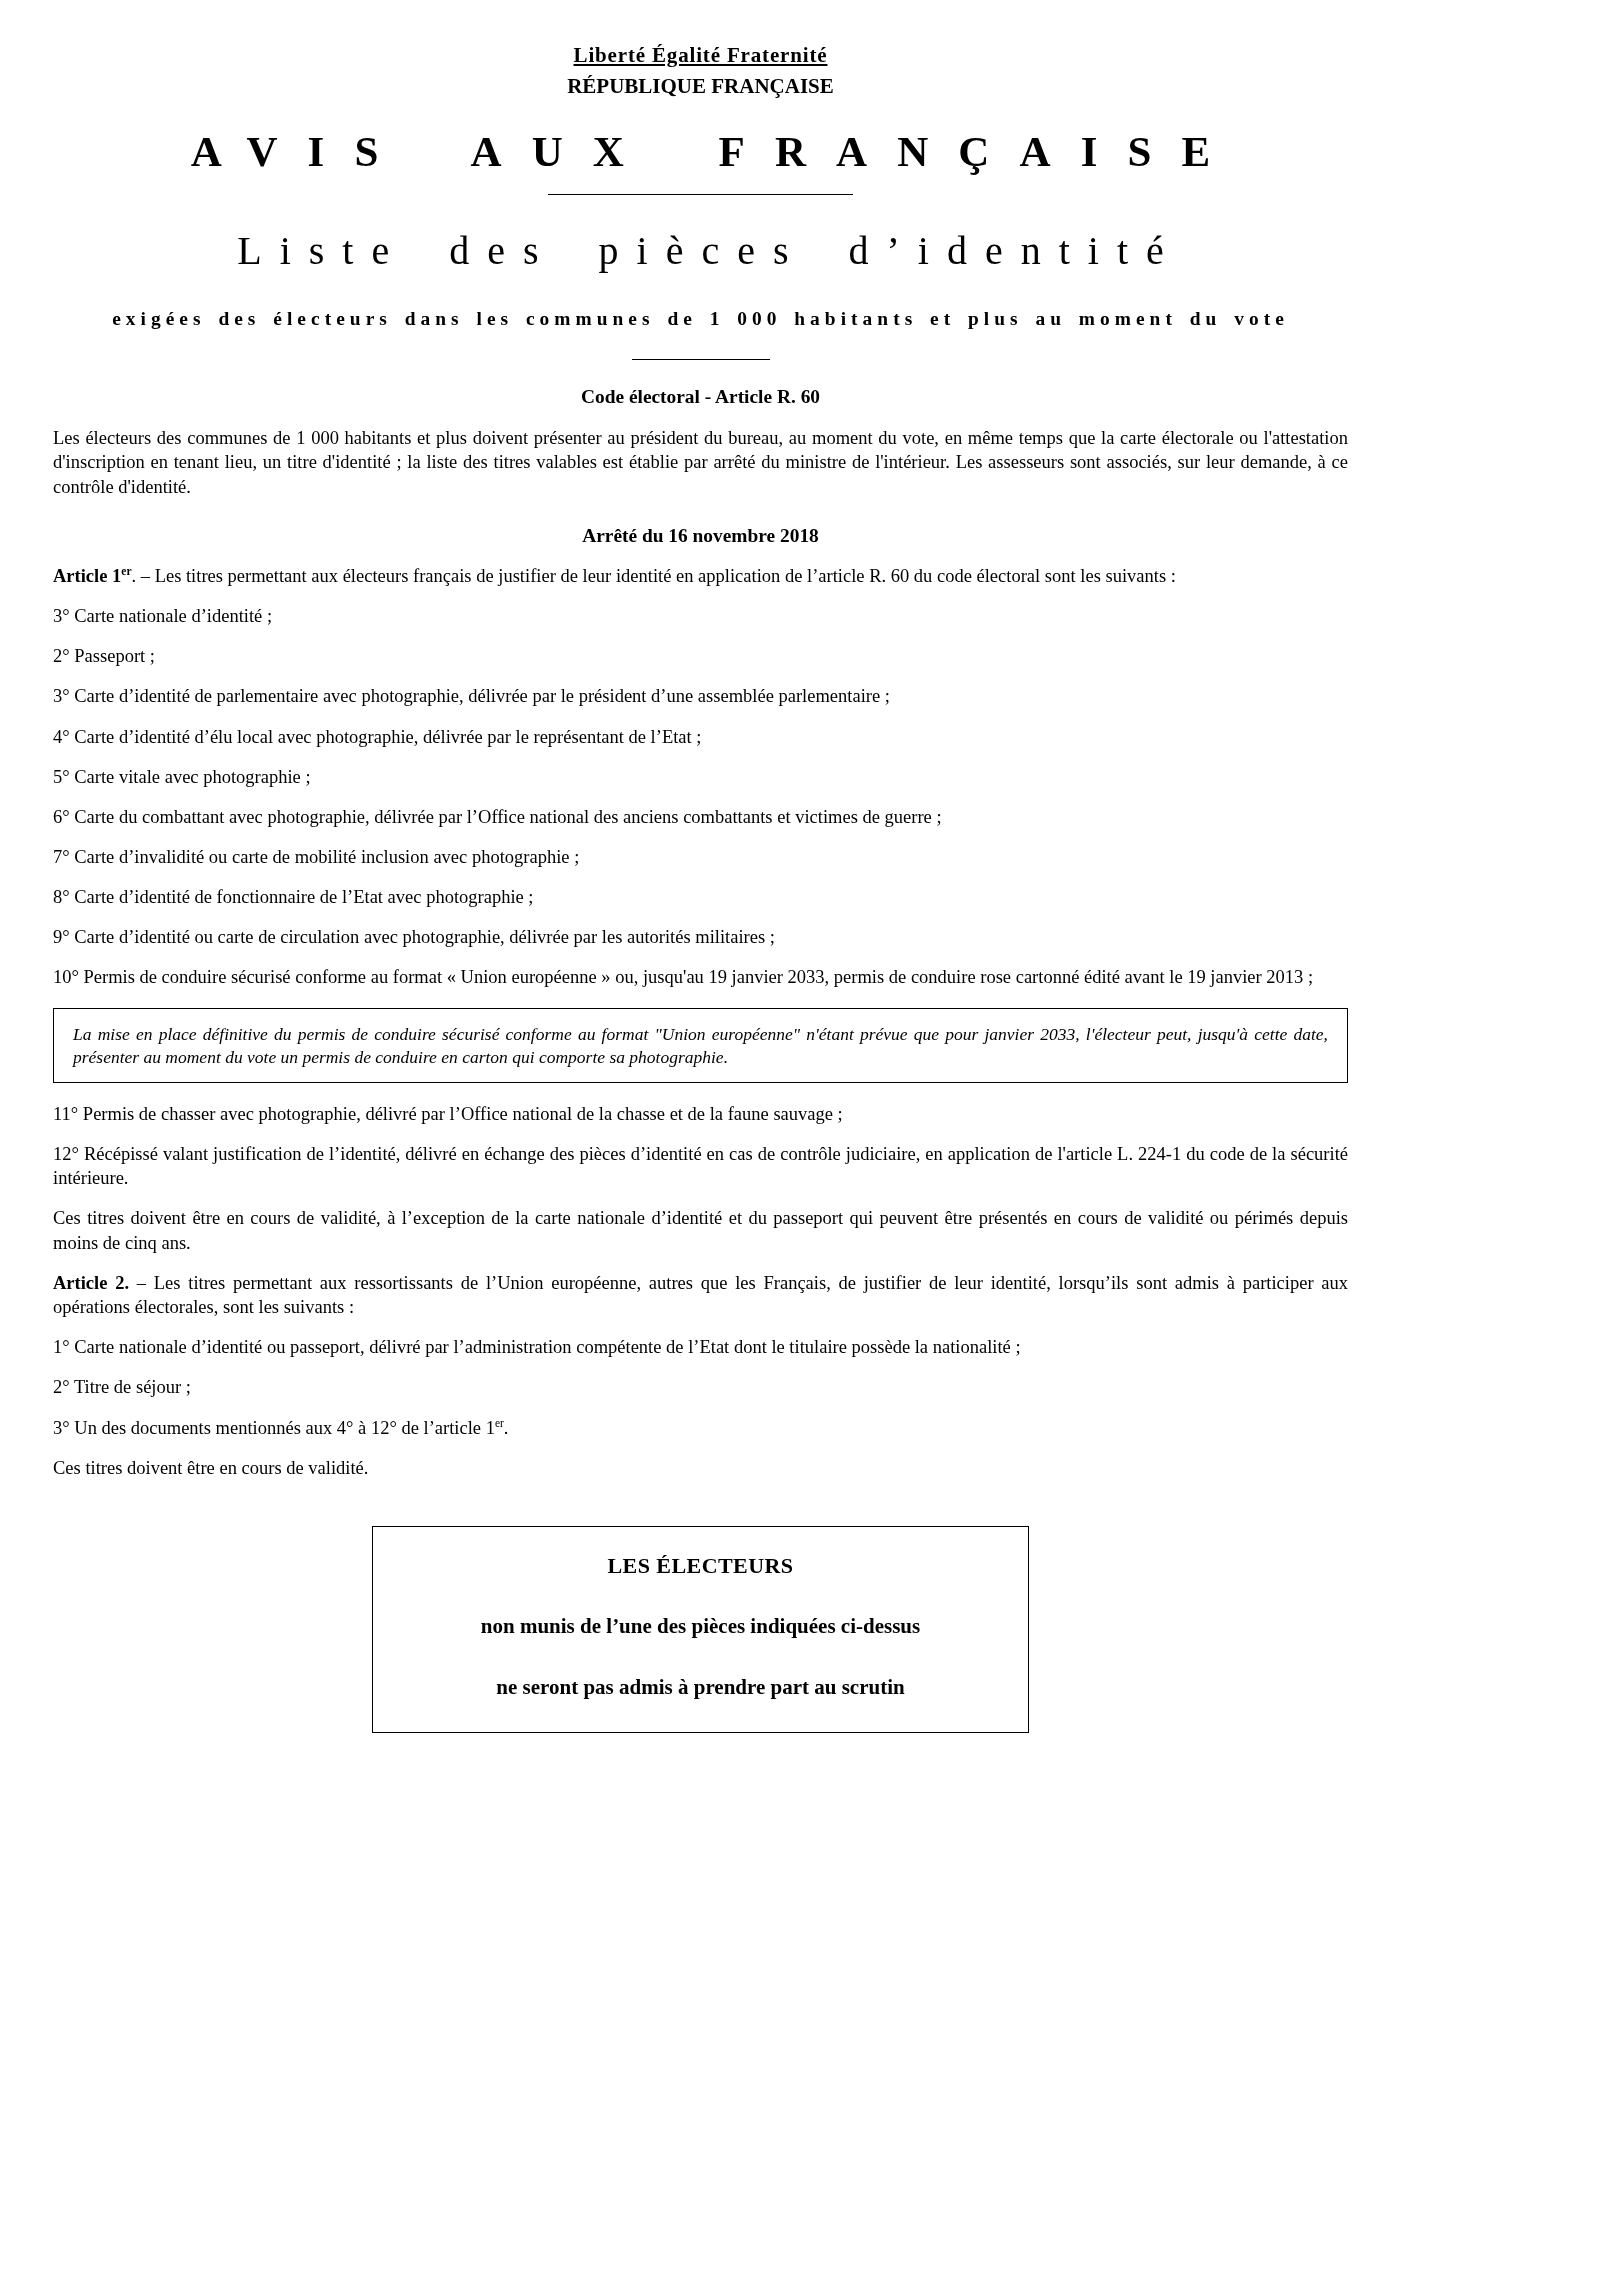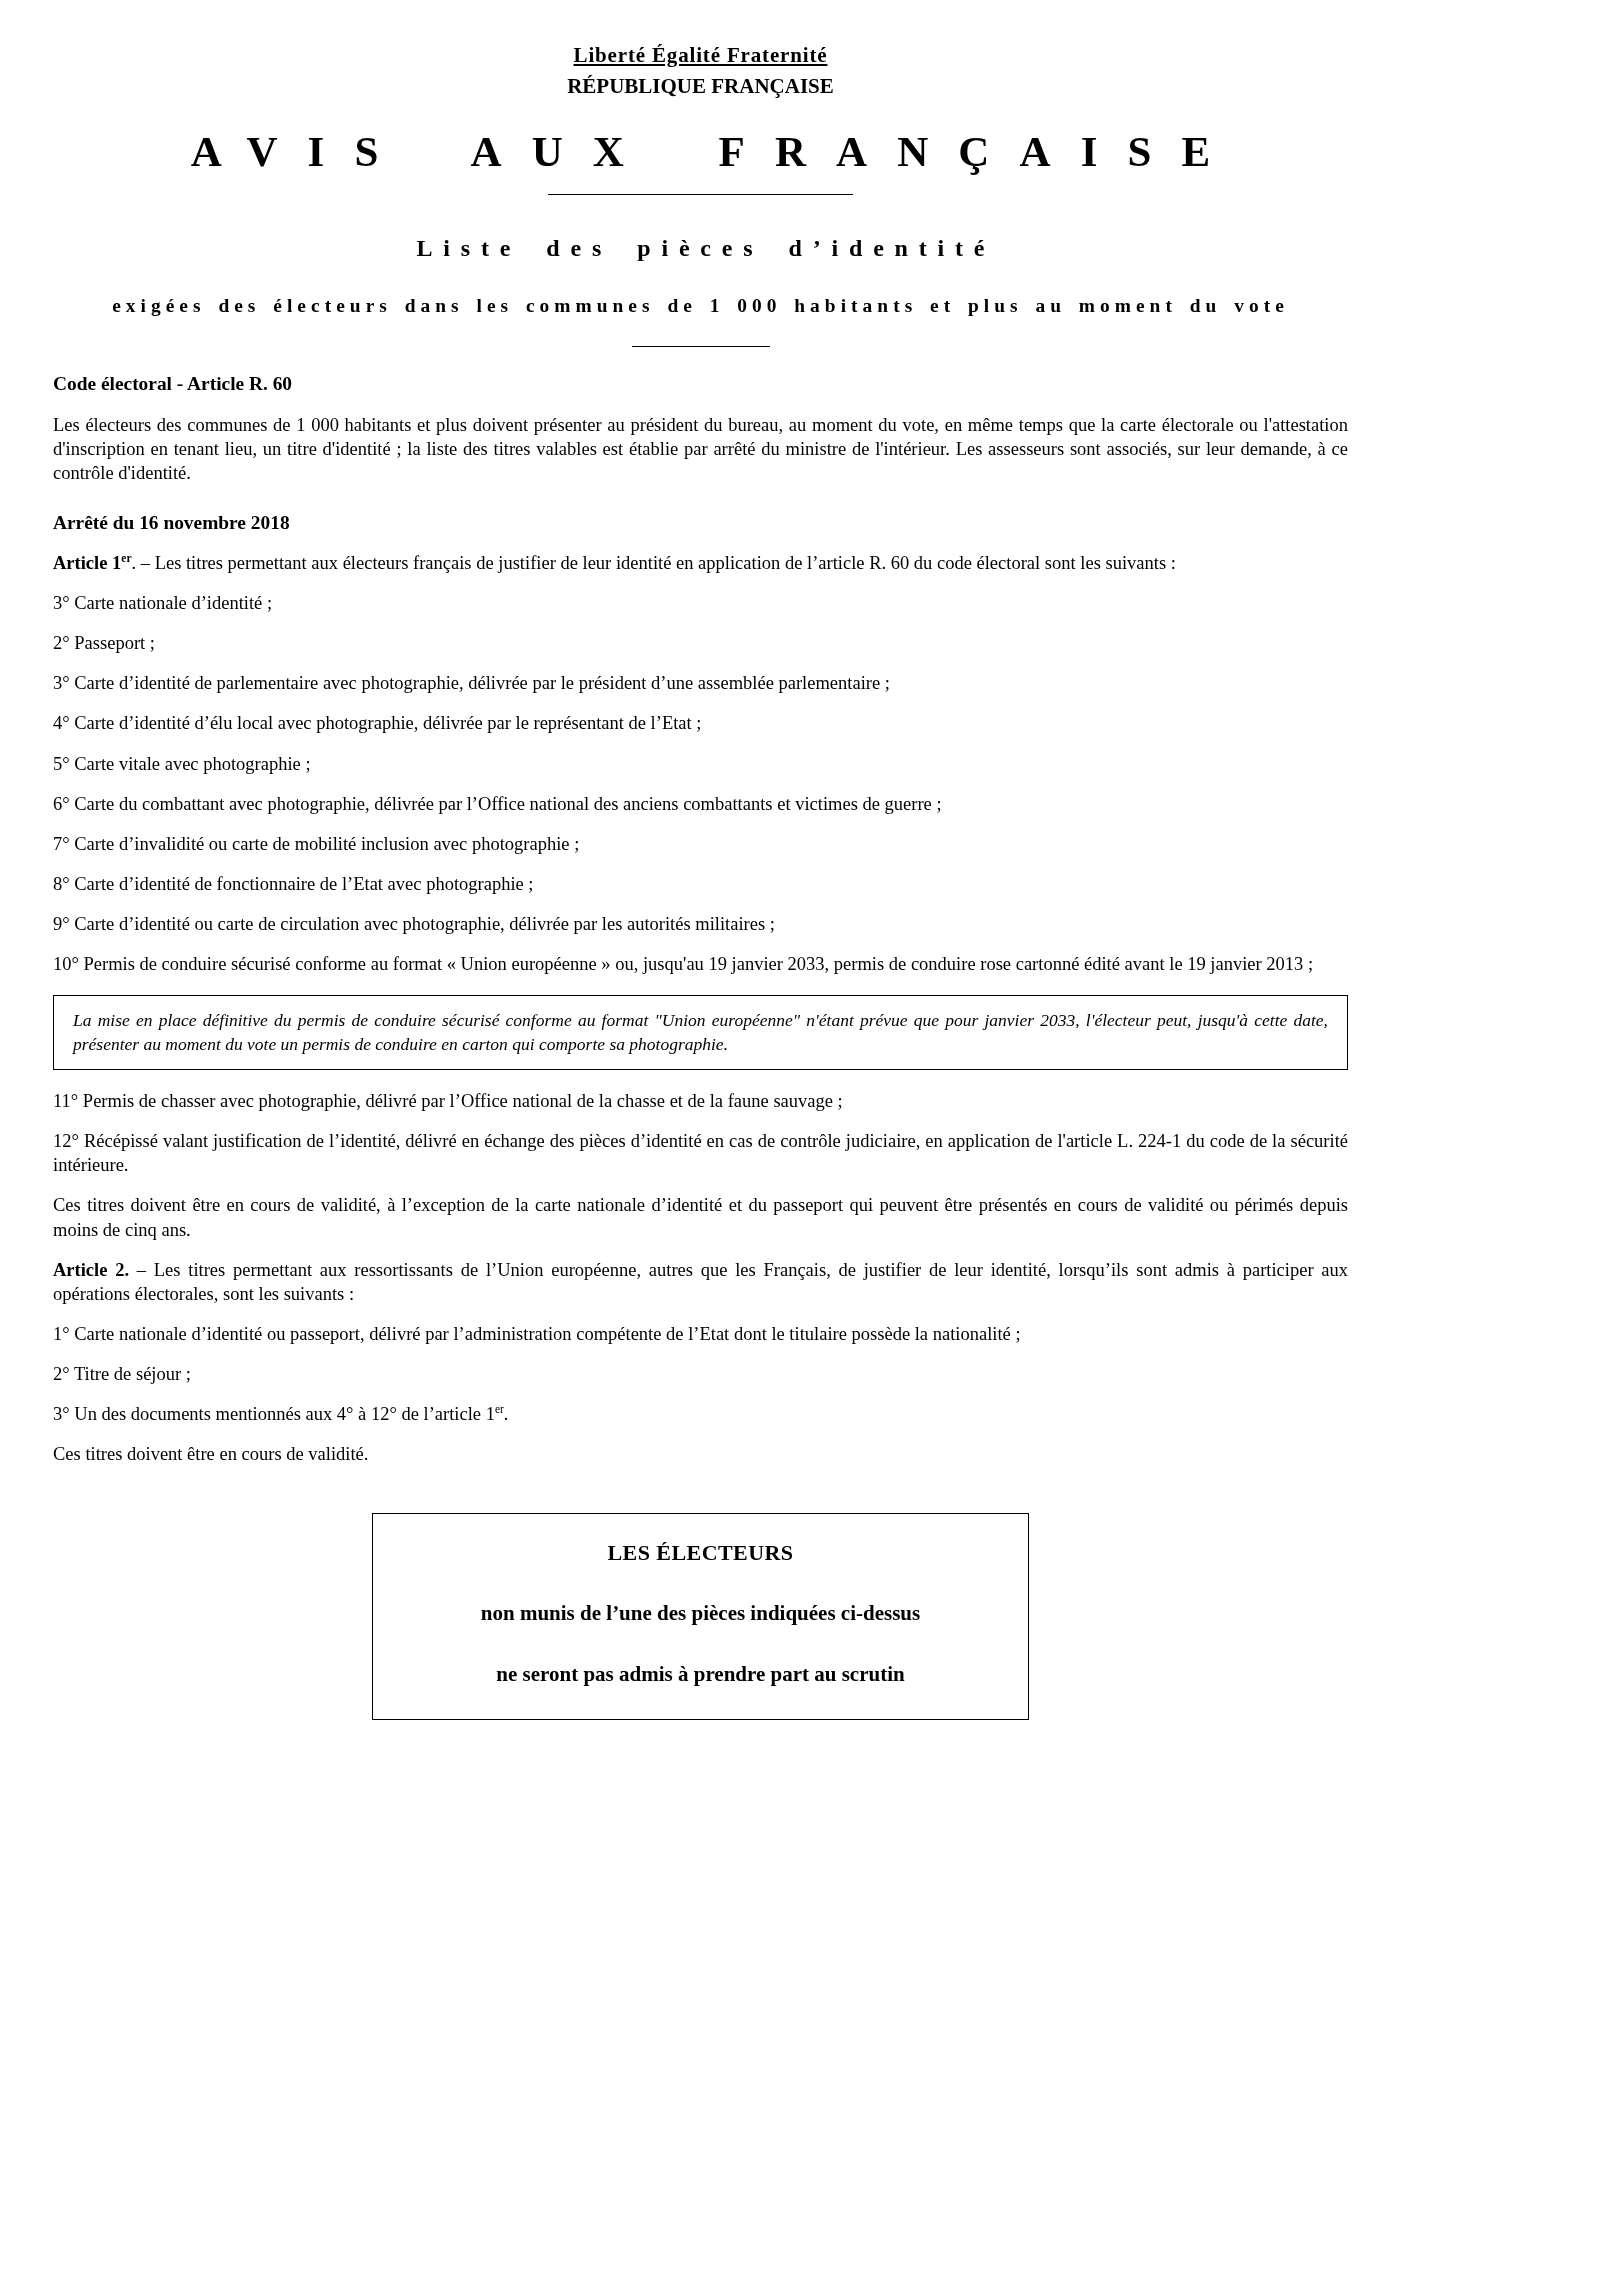--- a/index.html
+++ b/index.html
@@ -43,24 +43,24 @@
     text-indent: 0.70em; 
     white-space: nowrap;
   }
   .title-rule {
     width: 305px;
     height: 0;
     border-top: 1.8px solid #000;
     margin: 13px auto 0 auto;
   }
   .subtitle1 {
-    margin: 38px 0 0 0;
+    margin: 30px 0 0 0;
     text-align: center;
-    font-weight: bold;
-    font-size: 24px;
+    font-weight: normal;
+    font-size: 40px;
     letter-spacing: 0.45em;
     word-spacing: 0.35em;
     text-indent: 0.45em;
     white-space: nowrap;
   }
   .subtitle2 {
     margin-top: 28px;
     text-align: center;
     font-weight: bold;
     font-size: 19.4px;
@@ -68,21 +68,21 @@
     word-spacing: 0.15em;
     white-space: nowrap;
   }
   .small-rule {
     width: 138px;
     height: 0;
     border-top: 0.9px solid #000;
     margin: 28px auto 0 auto;
   }
   .section-heading {
-    text-align: left;
+    text-align: center;
     font-weight: bold;
     font-size: 19.4px;
     margin: 24px 0 13px 0;
   }
   .para {
     margin: 15.7px 0;
     text-align: justify;
   }
   .note-box {
     border: 0.9px solid #000;

